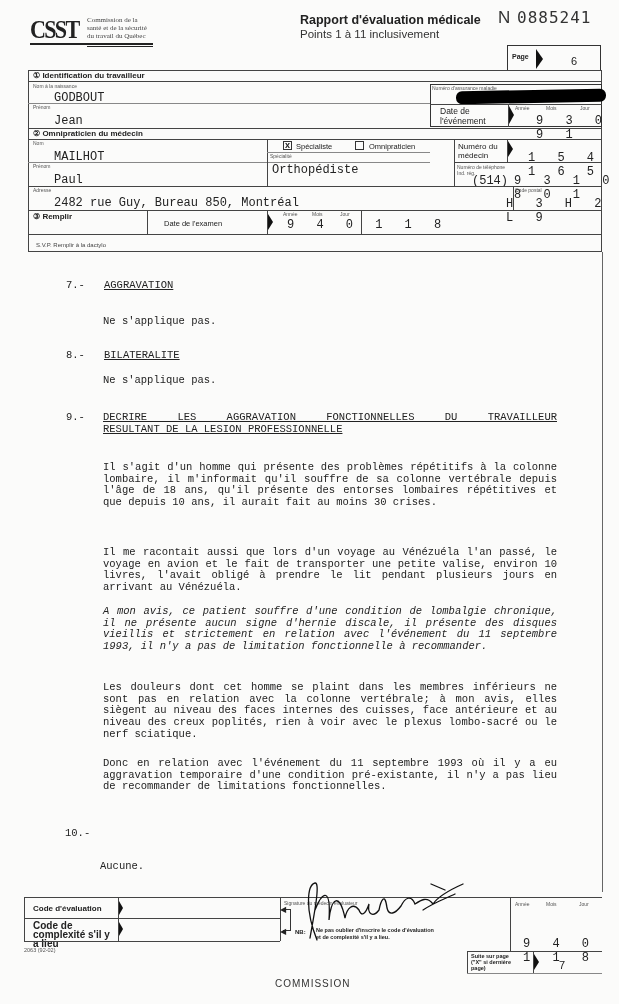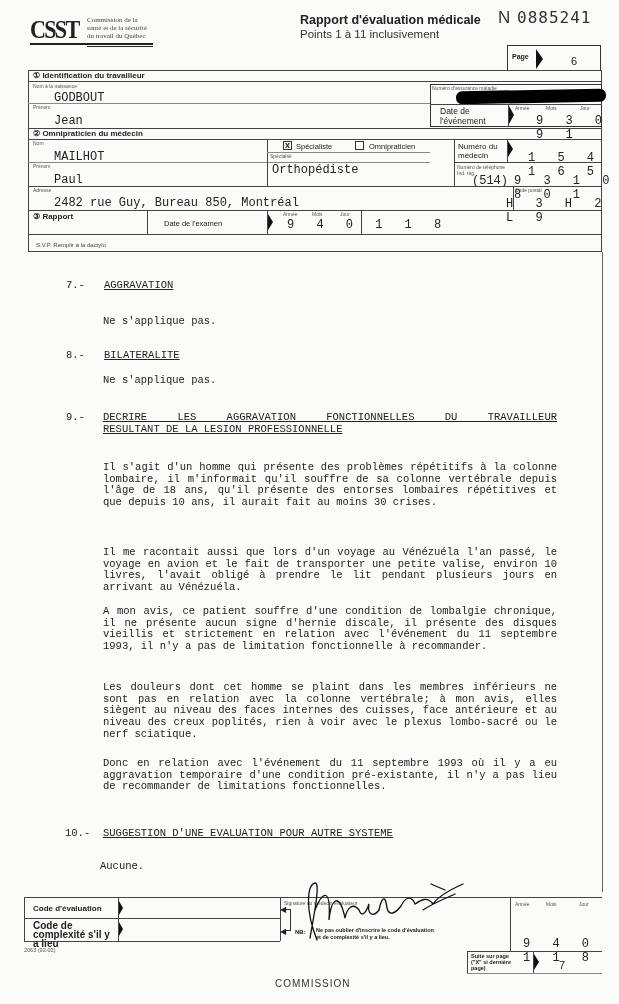--- a/index.html
+++ b/index.html
@@ -115,21 +115,21 @@
 <div class="abs mono digits" style="left:514px; top:174px;">9 3 1 0 8 0 1</div>
 
 <div class="hline" style="left:28px; top:186px; width:574px;"></div>
 <div class="abs lbl" style="left:33px; top:188px;">Adresse</div>
 <div class="abs val mono" style="left:54px; top:196px;">2482 rue Guy, Bureau 850, Montréal</div>
 <div class="vline" style="left:513px; top:186px; height:24px;"></div>
 <div class="abs lbl" style="left:515px; top:188px;">Code postal</div>
 <div class="abs mono digits" style="left:506px; top:197px;">H 3 H 2 L 9</div>
 
 <div class="hline" style="left:28px; top:210px; width:574px;"></div>
-<div class="abs section-h" style="left:33px; top:213px;">③ Rapport</div>
+<div class="abs section-h" style="left:33px; top:213px;">③ Remplir</div>
 <div class="vline" style="left:147px; top:210px; height:24px;"></div>
 <div class="abs" style="left:164px; top:219px; font-size:7.5px;">Date de l'examen</div>
 <div class="vline" style="left:267px; top:210px; height:24px;"></div>
 <div class="arrow" style="left:268px; top:214px; border-top-width:8px; border-bottom-width:8px; border-left-width:5px;"></div>
 <div class="abs lbl" style="left:283px; top:212px;">Année</div>
 <div class="abs lbl" style="left:312px; top:212px;">Mois</div>
 <div class="abs lbl" style="left:340px; top:212px;">Jour</div>
 <div class="abs mono digits" style="left:287px; top:218px;">9 4 0 1 1 8</div>
 <div class="vline" style="left:361px; top:210px; height:24px;"></div>
 <div class="hline" style="left:28px; top:234px; width:574px;"></div>
@@ -150,27 +150,26 @@
 <div class="abs doc" style="left:103px; top:375px;">Ne s'applique pas.</div>
 
 <div class="abs doc" style="left:66px; top:412px; width:500px;">
   <span>9.-</span>
 </div>
 <div class="abs doc u" style="left:103px; top:412px; width:454px; text-align:justify; text-align-last:justify;">DECRIRE LES AGGRAVATION FONCTIONNELLES DU TRAVAILLEUR</div>
 <div class="abs doc u" style="left:103px; top:424px;">RESULTANT DE LA LESION PROFESSIONNELLE</div>
 
 <div class="abs doc para" style="left:103px; top:462px; width:454px;">Il s'agit d'un homme qui présente des problèmes répétitifs à la colonne lombaire, il m'informait qu'il souffre de sa colonne vertébrale depuis l'âge de 18 ans, qu'il présente des entorses lombaires répétitives et que depuis 10 ans, il aurait fait au moins 30 crises.</div>
 <div class="abs doc para" style="left:103px; top:547px; width:454px;">Il me racontait aussi que lors d'un voyage au Vénézuéla l'an passé, le voyage en avion et le fait de transporter une petite valise, environ 10 livres, l'avait obligé à prendre le lit pendant plusieurs jours en arrivant au Vénézuéla.</div>
-<div class="abs doc para" style="left:103px; top:606px; width:454px;">A mon avis, ce patient souffre d'une condition de lombalgie chronique, il ne présente aucun signe d'hernie discale, il présente des disques vieillis et strictement en relation avec l'événement du 11 septembre 1993, il n'y a pas de limitation fonctionnelle à recommander.</div>
+<div class="abs doc para" style="left:103px; top:606px; width:454px;font-style:italic;">A mon avis, ce patient souffre d'une condition de lombalgie chronique, il ne présente aucun signe d'hernie discale, il présente des disques vieillis et strictement en relation avec l'événement du 11 septembre 1993, il n'y a pas de limitation fonctionnelle à recommander.</div>
 <div class="abs doc para" style="left:103px; top:682px; width:454px;">Les douleurs dont cet homme se plaint dans les membres inférieurs ne sont pas en relation avec la colonne vertébrale; à mon avis, elles siègent au niveau des faces internes des cuisses, face antérieure et au niveau des creux poplités, rien à voir avec le plexus lombo-sacré ou le nerf sciatique.</div>
 <div class="abs doc para" style="left:103px; top:758px; width:454px;">Donc en relation avec l'événement du 11 septembre 1993 où il y a eu aggravation temporaire d'une condition pré-existante, il n'y a pas lieu de recommander de limitations fonctionnelles.</div>
 
 <div class="abs doc" style="left:65px; top:828px; width:500px;">
   <span>10.-</span>
-  <span class="u" style="position:absolute; left:38px;">SUGGESTION D'UNE EVALUATION POUR AUTRE SYSTEME</span>
 </div>
 <div class="abs doc" style="left:100px; top:861px;">Aucune.</div>
 
 <div class="hline" style="left:24px; top:897px; width:578px;"></div>
 <div class="abs" style="left:33px; top:904px; font-size:8px; font-weight:bold;">Code d'évaluation</div>
 <div class="vline" style="left:118px; top:897px; height:44px;"></div>
 <div class="arrow" style="left:119px; top:901px; border-top-width:7px; border-bottom-width:7px; border-left-width:4px;"></div>
 <div class="abs" style="left:126px; top:898px; width:150px; height:19px;"></div>
 <div class="hline" style="left:24px; top:918px; width:256px;"></div>
 <div class="abs" style="left:33px; top:921px; font-size:10px; font-weight:bold; line-height:9px; width:84px;">

